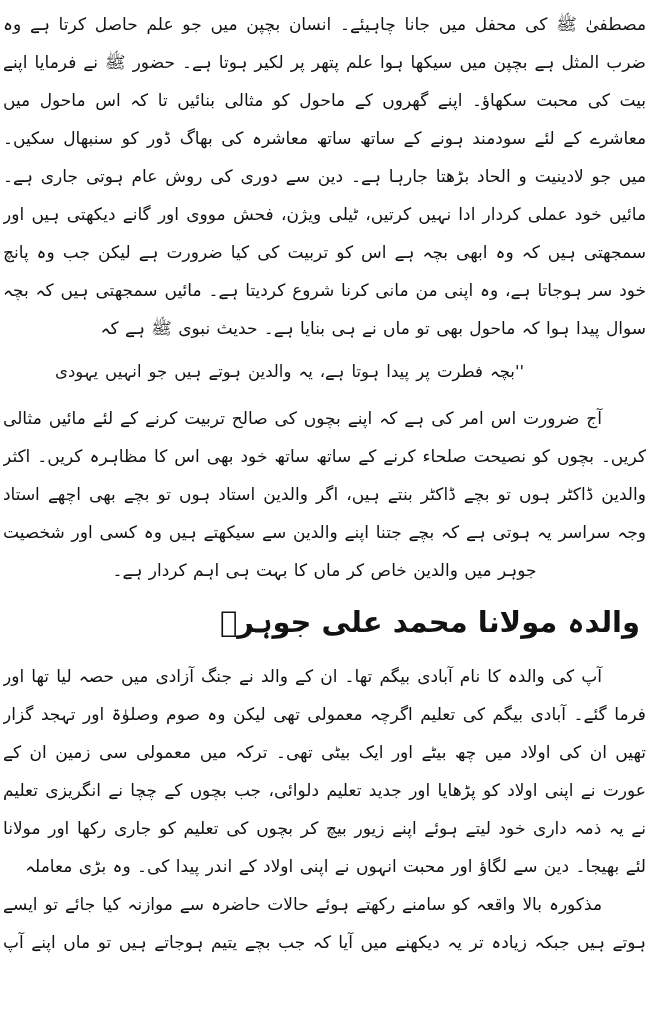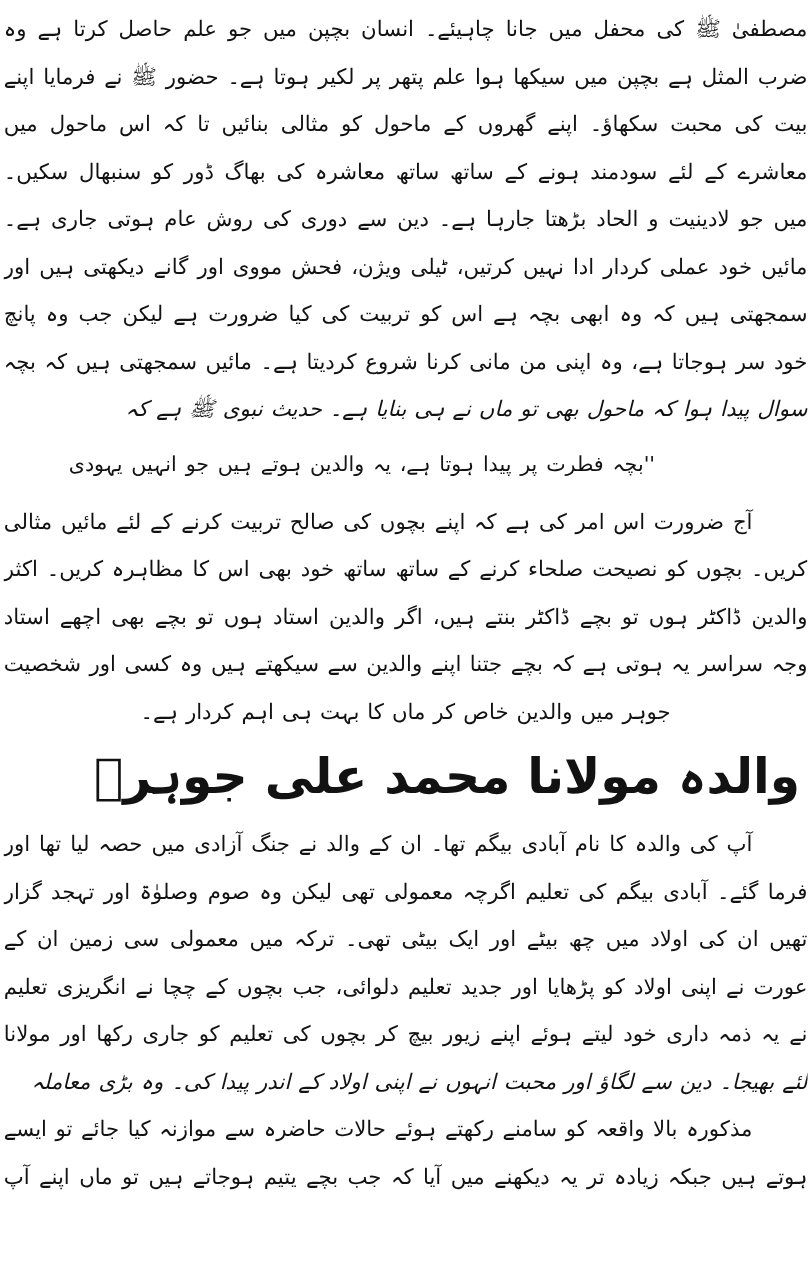--- a/index.html
+++ b/index.html
@@ -14,25 +14,25 @@
   .block.quote{margin:6px 0 8px 0;}
   .line{
     font-size:17px;
     height:38px;line-height:38px;
     overflow:hidden;
     text-align:justify;text-align-last:justify;
     word-spacing:1px;
   }
   .line.justify{text-align:justify;text-align-last:justify;}
   .line.justify-indent{padding-right:44px;text-align:justify;text-align-last:justify;}
-  .line.end{text-align:right;text-align-last:right;font-style:italic;}
+  .line.end{text-align:right;text-align-last:right;}
   .line.center{text-align:center;text-align-last:center;}
   .line.quote-line{padding:0 122px 0 52px;text-align:justify;text-align-last:justify;font-size:16.5px;}
   .heading{
-    font-size:39px;font-weight:bold;
+    font-size:29px;font-weight:bold;
     height:58px;line-height:58px;
     text-align:right;text-align-last:right;
     padding-left:10px;margin:4px 6px 6px 0;
     overflow:hidden;
   }
 </style>
 </head>
 <body>
 
 <div class="page">

